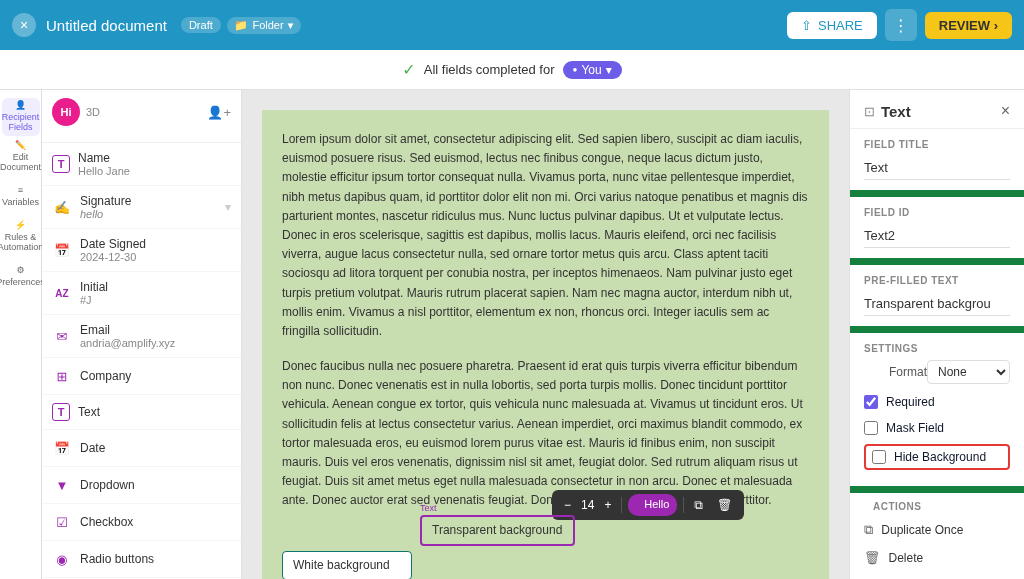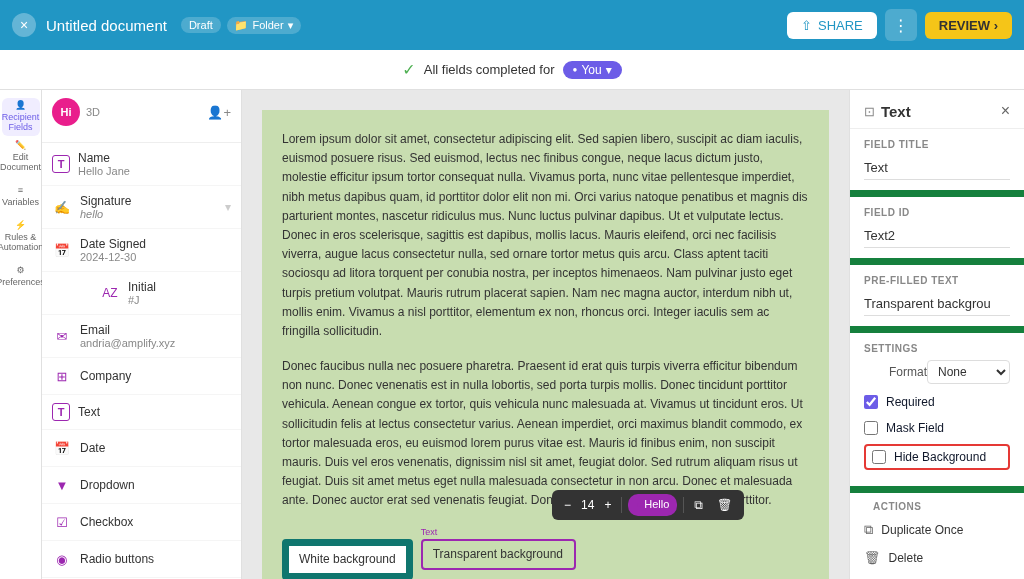--- a/index.html
+++ b/index.html
@@ -42,21 +42,21 @@
     .field-icon { width: 20px; height: 20px; display: flex; align-items: center; justify-content: center; color: #9c27b0; font-size: 13px; }
     .field-info { flex: 1; }
     .field-name { font-size: 12px; color: #333; font-weight: 500; }
     .field-value { font-size: 11px; color: #888; }
     .field-arrow { color: #ccc; font-size: 12px; }
 
     
     .doc-area { flex: 1; overflow-y: auto; background: #e8e8e8; padding: 20px; position: relative; }
     .doc-page { background: #c8ddb0; min-height: 500px; padding: 20px; font-size: 12px; line-height: 1.6; color: #333; position: relative; }
     .doc-text { margin-bottom: 16px; }
-    .white-bg-field { background: white; border: 7px solid #0f766e; padding: 4px 10px; border-radius: 4px; font-size: 12px; color: #333; min-width: 130px; }
+    .white-bg-field { background: white; border: 1px solid #0f766e; padding: 4px 10px; border-radius: 4px; font-size: 12px; color: #333; min-width: 130px; margin-top: 36px; }
     .transparent-field { background: transparent; border: 2px solid #9c27b0; padding: 4px 10px; border-radius: 4px; font-size: 12px; color: #333; min-width: 155px; position: relative; }
     .field-label-top { font-size: 9px; color: #9c27b0; position: absolute; top: -14px; left: 0; }
 
     .toolbar-popup { background: #333; border-radius: 6px; padding: 4px 8px; display: flex; align-items: center; gap: 6px; font-size: 12px; color: white; position: absolute; }
     .toolbar-sep { width: 1px; height: 16px; background: #555; }
     .toolbar-btn { background: none; border: none; color: white; cursor: pointer; font-size: 12px; padding: 2px 4px; }
     .hello-badge { background: #9c27b0; color: white; padding: 2px 8px; border-radius: 10px; font-size: 11px; display: flex; align-items: center; gap: 3px; }
 
     
     .right-panel { width: 175px; background: white; border-left: 1px solid #e0e0e0; overflow-y: auto; flex-shrink: 0; padding: 0; }
@@ -174,21 +174,21 @@
       <span class="field-arrow">▾</span>
     </div>
     <div class="field-item">
       <div class="field-icon" style="color:#9c27b0;">📅</div>
       <div class="field-info">
         <div class="field-name">Date Signed</div>
         <div class="field-value">2024-12-30</div>
       </div>
     </div>
     <div class="field-item">
-      <div class="field-icon" style="color:#9c27b0;font-size:12px;font-weight:400;margin-left:48px;">AZ</div>
+      <div class="field-icon" style="color:#9c27b0;font-size:10px;font-weight:700;">AZ</div>
       <div class="field-info">
         <div class="field-name">Initial</div>
         <div class="field-value">#J</div>
       </div>
     </div>
     <div class="field-item">
       <div class="field-icon" style="color:#9c27b0;">✉</div>
       <div class="field-info">
         <div class="field-name">Email</div>
         <div class="field-value">andria@amplify.xyz</div>

